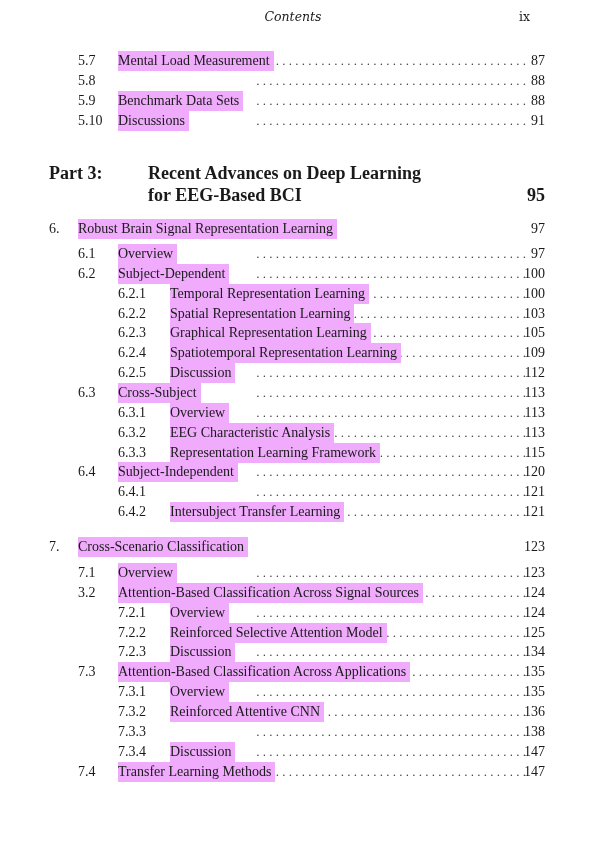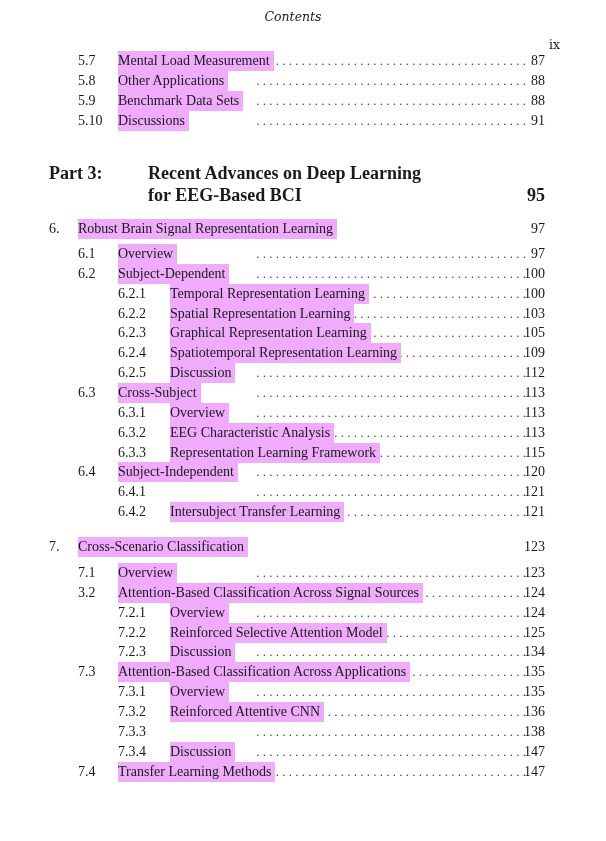--- a/index.html
+++ b/index.html
@@ -1,21 +1,21 @@
 <!DOCTYPE html>
 <html><head>
 <meta charset="utf-8">
 <style>
   html, body { margin: 0; padding: 0; background: #ffffff; }
   body { width: 606px; height: 841px; position: relative; overflow: hidden;
          font-family: "DejaVu Serif", "Liberation Serif", serif; color: #1a1a1a; }
   .page { position: absolute; left: 0; top: 0; width: 606px; height: 841px; }
   .running-head { position: absolute; top: 9px; left: 0; width: 606px; height: 20px; font-size: 12.5px; }
   .running-title { position: absolute; left: 0; width: 586px; text-align: center; font-style: italic; }
-  .folio { position: absolute; right: 46px; margin-top: 28px; }
+  .folio { position: absolute; right: 76px; }
   .row { position: absolute; left: 0; width: 606px; height: 20px; font-size: 14px; line-height: 20px;
          font-family: "Liberation Serif", "DejaVu Serif", serif; white-space: nowrap; }
   .num { position: absolute; }
   .title { position: absolute; background: #f0abfc; padding-right: 4px; }
   .leader { position: absolute; right: 80px; overflow: hidden; letter-spacing: 0; color: #444;
             font-size: 13px; text-align: right; direction: rtl; }
   .pg { position: absolute; right: 61px; text-align: right; }
   .lvl1 .num { left: 78px; } .lvl1 .title { left: 118px; } .lvl1 .leader { left: 118px; }
   .lvl2 .num { left: 118px; } .lvl2 .title { left: 170px; } .lvl2 .leader { left: 170px; }
   .chap .num { left: 49px; } .chap .title { left: 78px; }
@@ -38,21 +38,20 @@
   <div id="top-entries">
       <div class="row lvl1" style="top: 51px;">
         <span class="leader">. . . . . . . . . . . . . . . . . . . . . . . . . . . . . . . . . . . . . . . . . .</span>
         <span class="num">5.7</span>
         <span class="title">Mental Load Measurement</span>
         <span class="pg">87</span>
       </div>
       <div class="row lvl1" style="top: 71px;">
         <span class="leader">. . . . . . . . . . . . . . . . . . . . . . . . . . . . . . . . . . . . . . . . . .</span>
         <span class="num">5.8</span>
-        <span class="title">Other Applications</span>
         <span class="pg">88</span>
       </div>
       <div class="row lvl1" style="top: 91px;">
         <span class="leader">. . . . . . . . . . . . . . . . . . . . . . . . . . . . . . . . . . . . . . . . . .</span>
         <span class="num">5.9</span>
         <span class="title">Benchmark Data Sets</span>
         <span class="pg">88</span>
       </div>
       <div class="row lvl1" style="top: 111px;">
         <span class="leader">. . . . . . . . . . . . . . . . . . . . . . . . . . . . . . . . . . . . . . . . . .</span>

